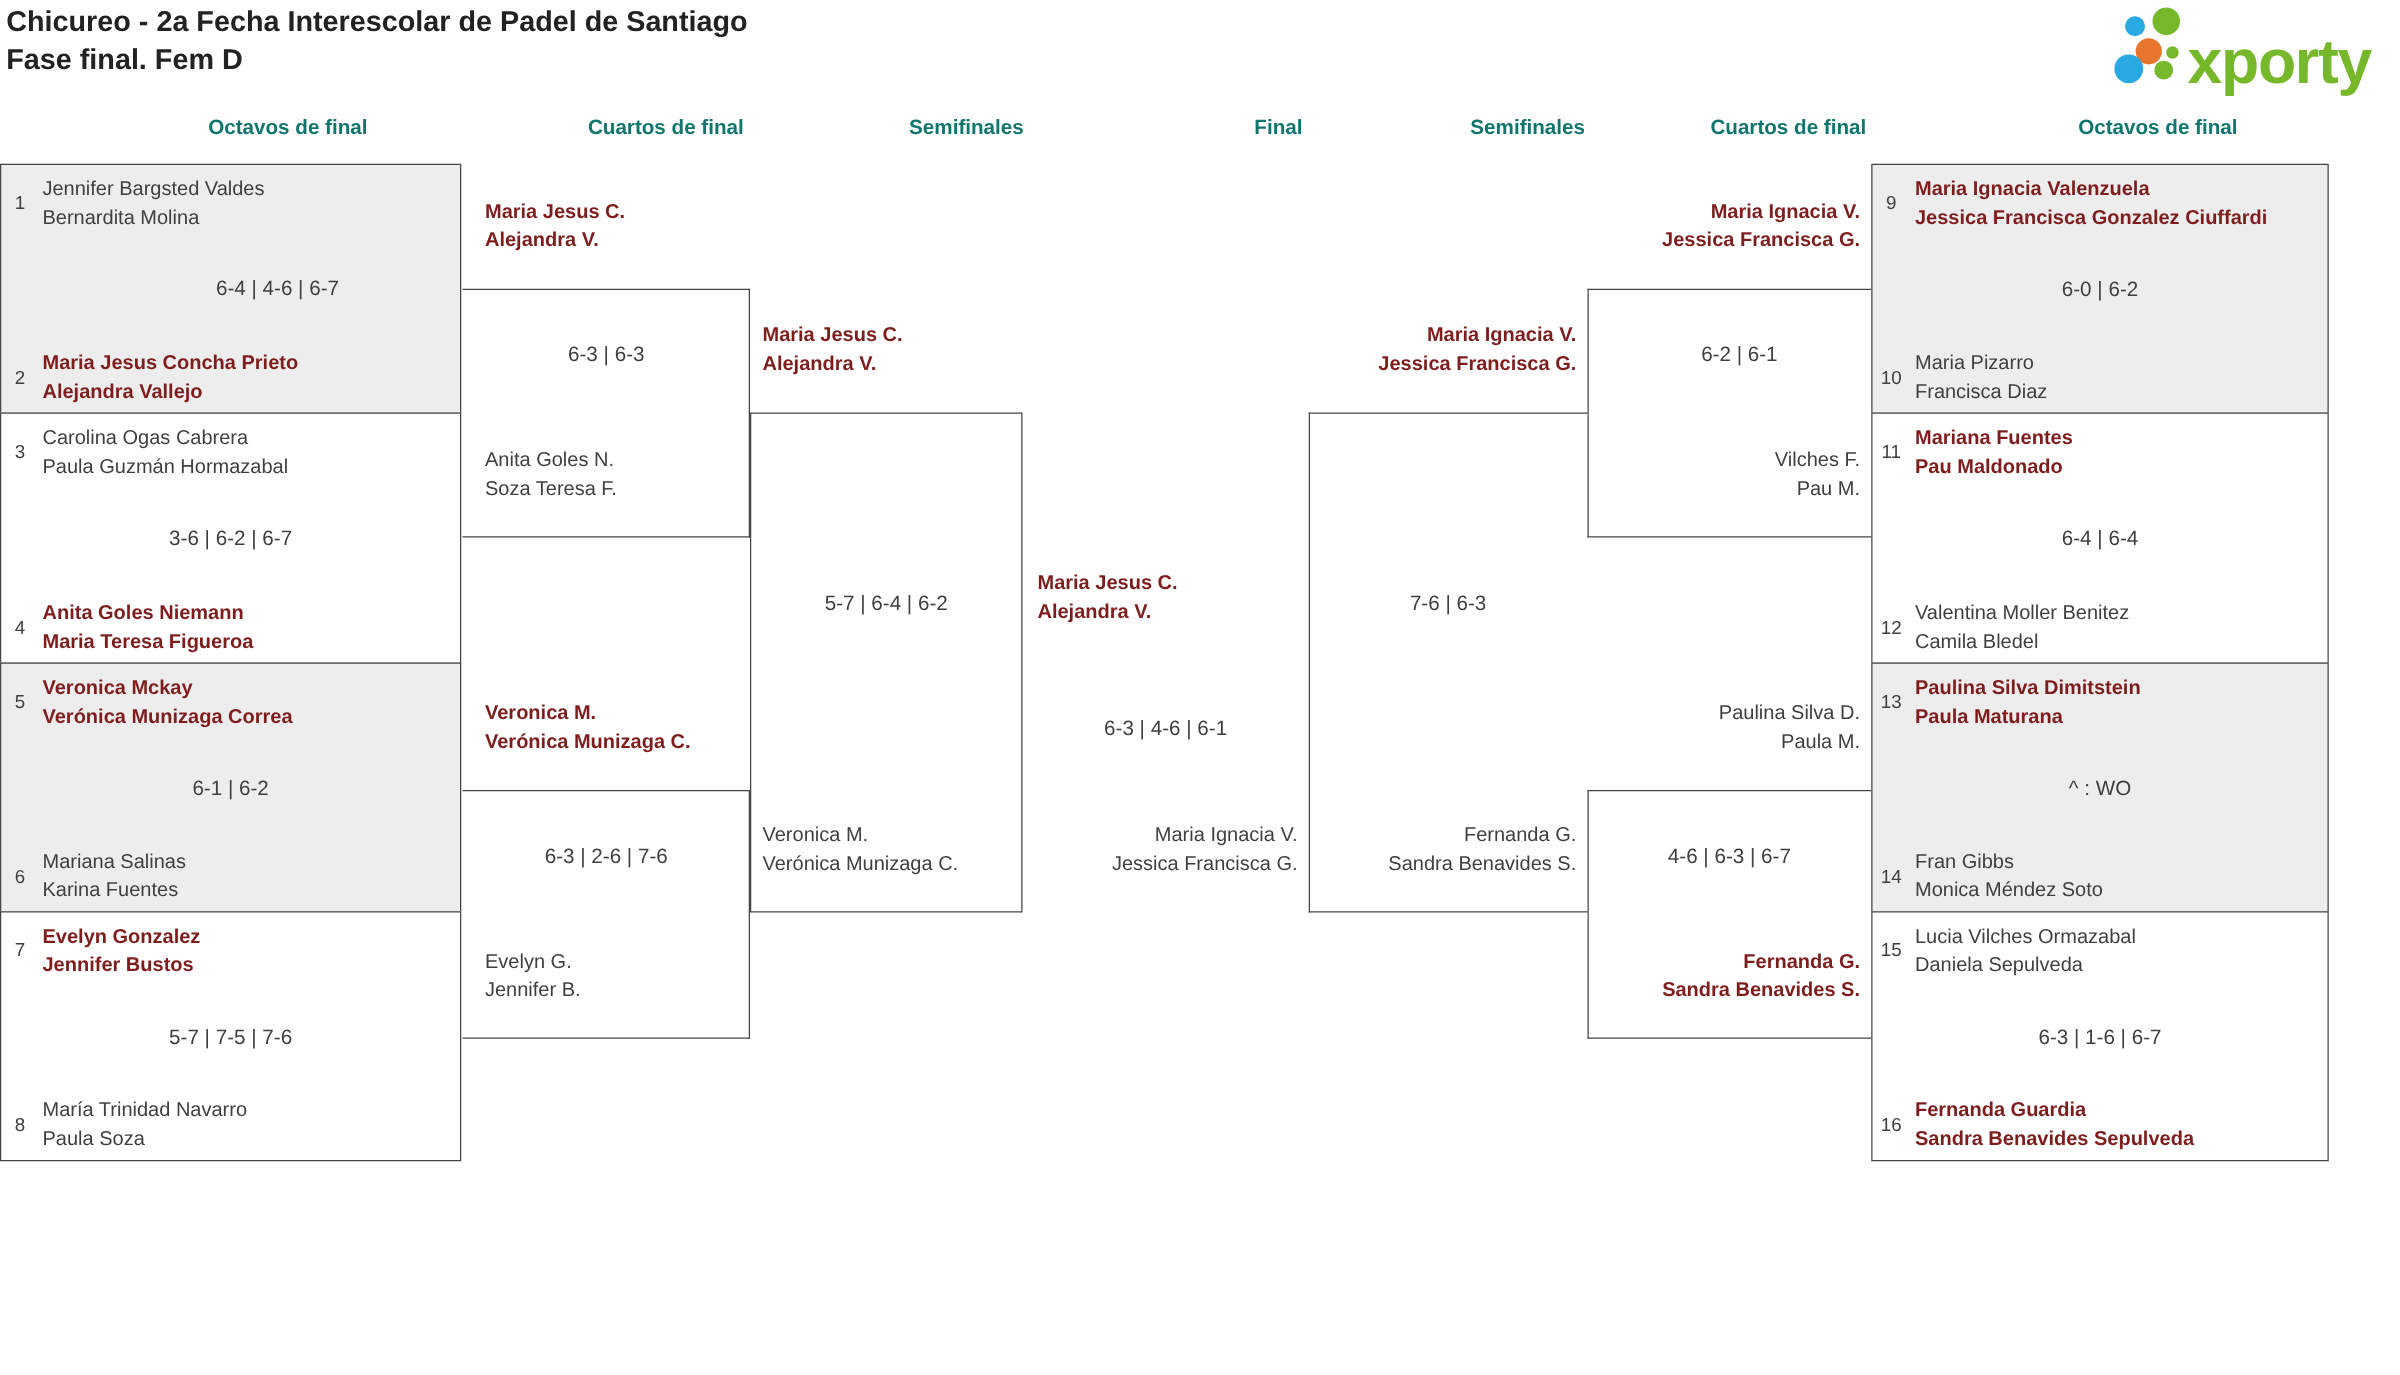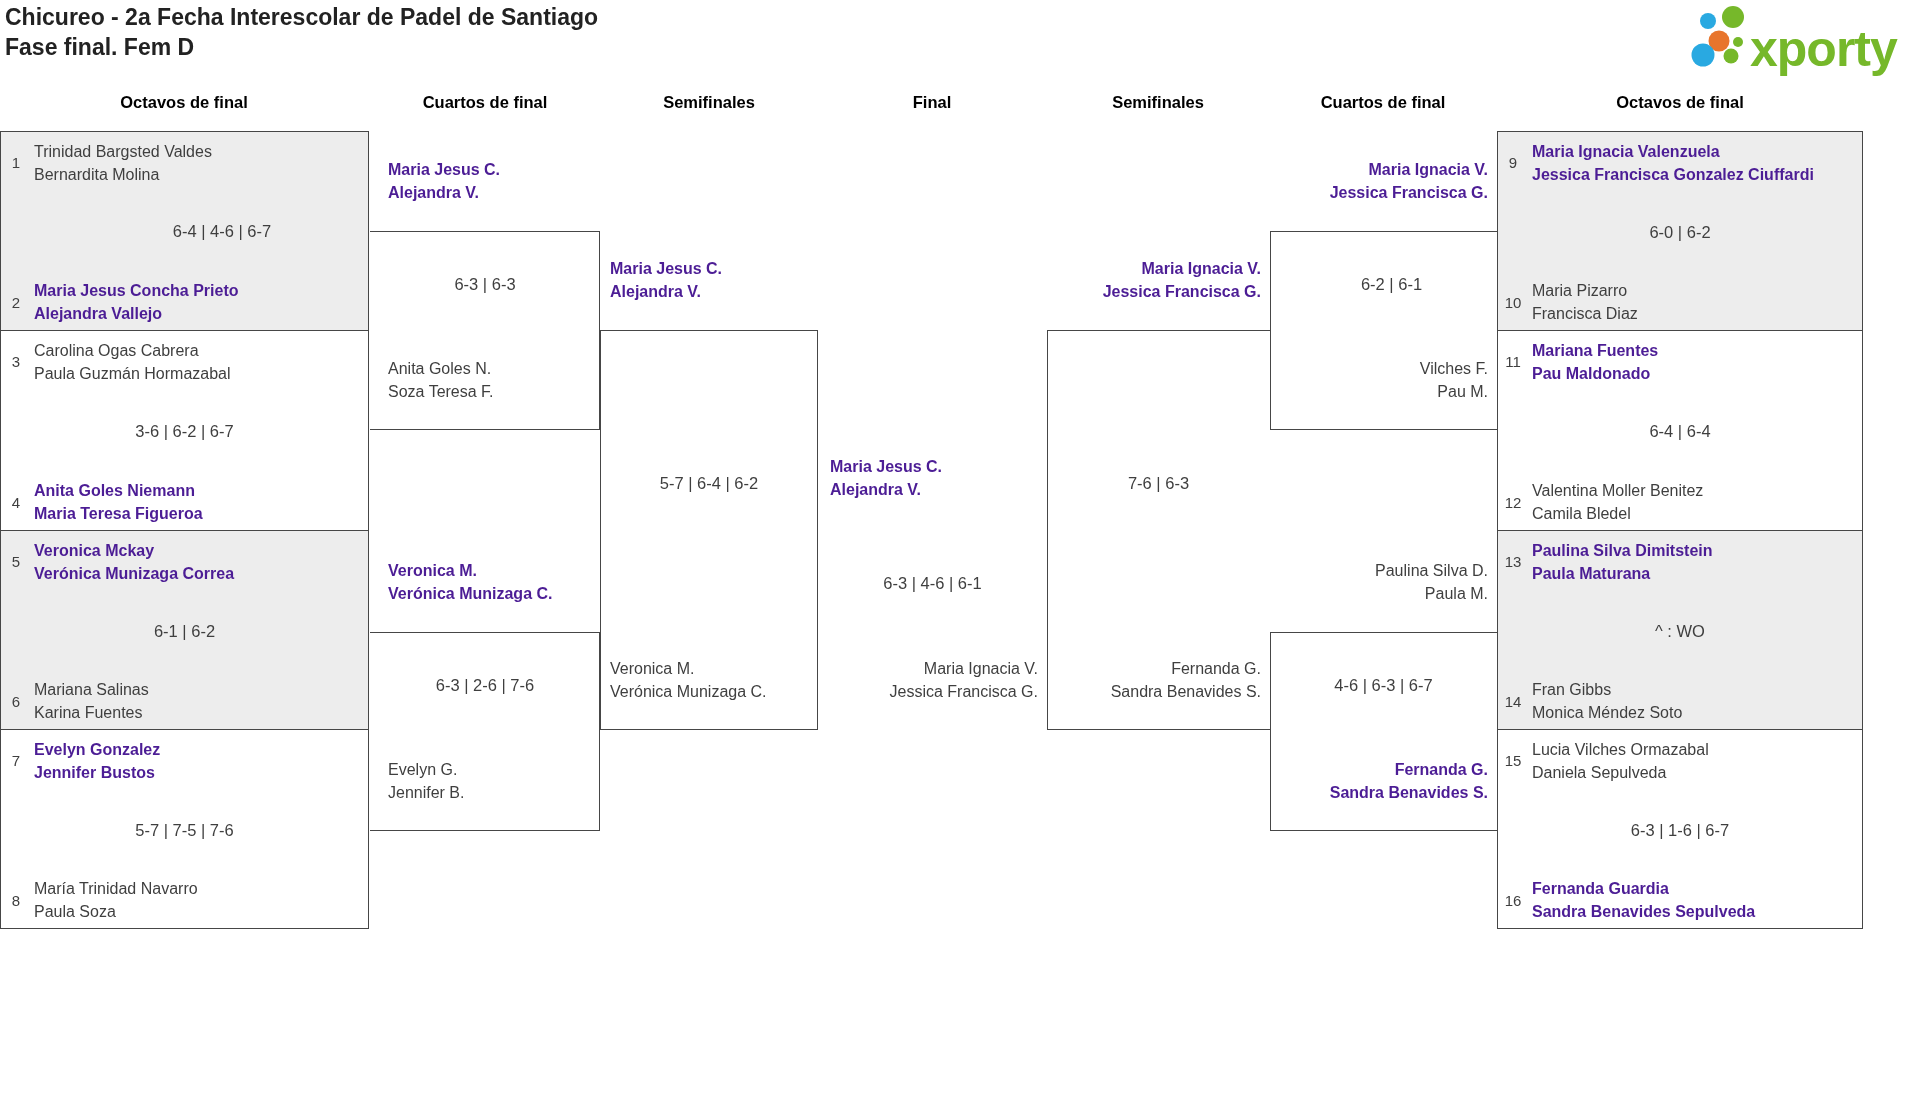--- a/index.html
+++ b/index.html
@@ -1,28 +1,28 @@
 <!DOCTYPE html>
 <html><head>
 <meta charset="utf-8">
 <style>
   html,body{margin:0;padding:0;background:#fff}
   body{width:1920px;height:1100px;position:relative;font-family:"Liberation Sans",sans-serif;color:#3f3f3f;overflow:hidden}
   .abs{position:absolute}
   .title{font-size:23px;font-weight:bold;color:#222;white-space:nowrap}
-  .hdr{font-size:16.5px;font-weight:bold;color:#000000;text-align:center;width:220px}
+  .hdr{font-size:16.5px;font-weight:bold;color:#0f766e;text-align:right;width:220px}
   .box{position:absolute;box-sizing:border-box}
   .full{border:1px solid #464646}
   .trb{border:1px solid #464646;border-left:none}
   .tlb{border:1px solid #464646;border-right:none}
   .gray{background:#ededed}
   .white{background:#ffffff}
   .team{font-size:16px;line-height:23px;white-space:nowrap}
   .team div{height:23px}
-  .b .tline{font-weight:bold;color:#4c1d95}
+  .b .tline{font-weight:bold;color:#7f1d1d}
   .seed{font-size:15px;line-height:23px;color:#3f3f3f;text-align:center}
   .score{font-size:16.5px;line-height:23px;color:#3f3f3f;text-align:center}
   .ra{text-align:right}
   .logo-text{font-family:"Liberation Sans",sans-serif;font-weight:bold}
 </style>
 </head>
 <body>
 
 <div class="abs title" style="left:5px;top:4px">Chicureo - 2a Fecha Interescolar de Padel de Santiago</div>
 <div class="abs title" style="left:5px;top:34px">Fase final. Fem D</div>
@@ -47,21 +47,21 @@
 <div class="abs hdr" style="left:1273px;top:93px">Cuartos de final</div>
 <div class="abs hdr" style="left:1570px;top:93px">Octavos de final</div>
 
 <div class="box full gray" style="left:0px;top:131px;width:369px;height:200px"></div>
 <div class="box full white" style="left:0px;top:330px;width:369px;height:201px"></div>
 <div class="box full gray" style="left:0px;top:530px;width:369px;height:200px"></div>
 <div class="box full white" style="left:0px;top:729px;width:369px;height:200px"></div>
 
 <div class="abs seed" style="left:4px;top:151px;width:24px">1</div>
 <div class="abs team" style="left:34px;top:140px">
-    <div class="tline">Trinidad Bargsted Valdes</div>
+    <div class="tline">Jennifer Bargsted Valdes</div>
     <div class="tline">Bernardita Molina</div>
   </div>
 <div class="abs score" style="left:0px;top:220px;width:444px">6-4 | 4-6 | 6-7</div>
 <div class="abs seed" style="left:4px;top:291px;width:24px">2</div>
 <div class="abs team b" style="left:34px;top:279px">
     <div class="tline">Maria Jesus Concha Prieto</div>
     <div class="tline">Alejandra Vallejo</div>
   </div>
 
 <div class="abs seed" style="left:4px;top:350px;width:24px">3</div>

